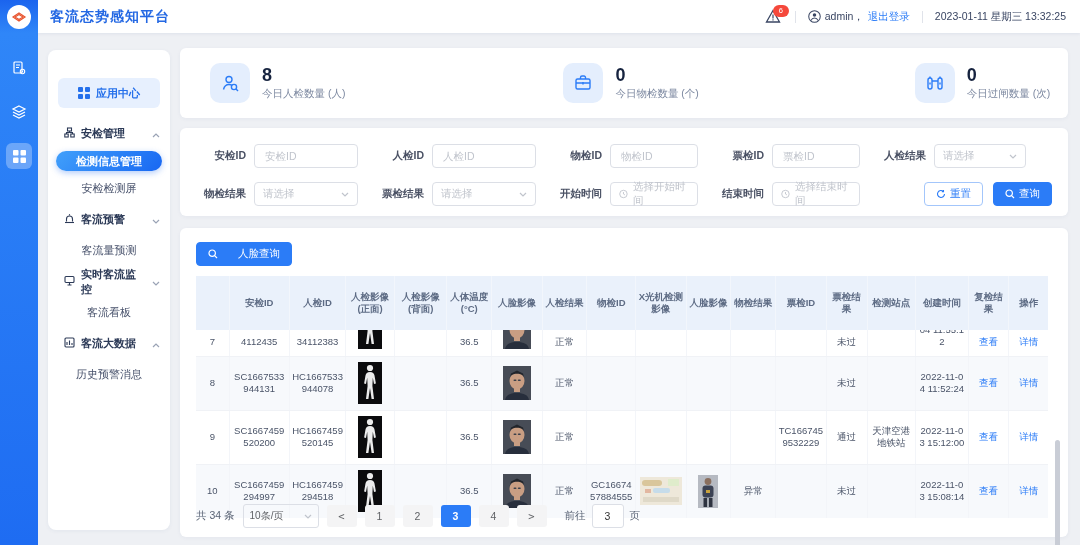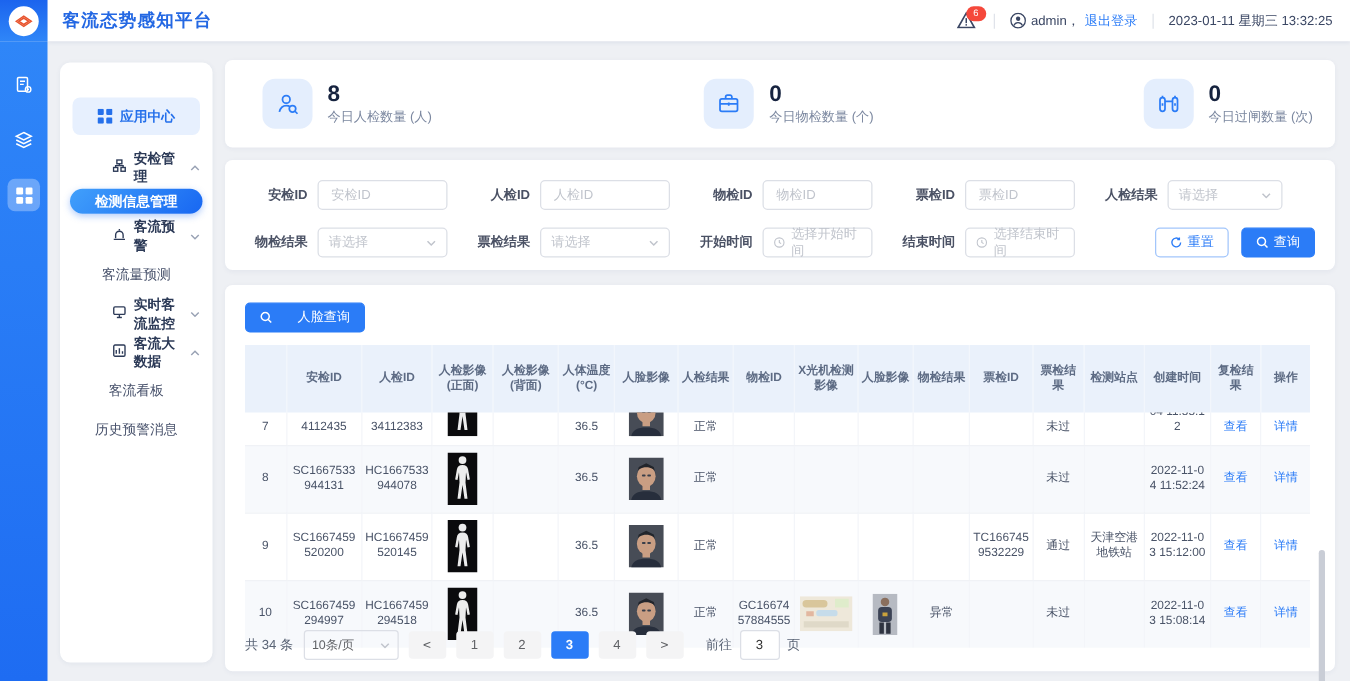--- a/index.html
+++ b/index.html
@@ -20,21 +20,21 @@
 
   
   .rail{position:absolute;left:0;top:33px;bottom:0;width:38px;background:linear-gradient(180deg,#2f86f8,#1e6cf2);display:flex;flex-direction:column;align-items:center;padding-top:22px;gap:18px;z-index:4;}
   .rail-ic{width:26px;height:26px;border-radius:6px;display:flex;align-items:center;justify-content:center;cursor:pointer;}
   .rail-ic.active{background:rgba(255,255,255,.30);}
 
   
   .sidebar{position:absolute;left:48px;top:50px;width:122px;height:480px;background:#fff;border-radius:8px;box-shadow:0 1px 4px rgba(31,63,125,.06);padding-top:28px;box-sizing:border-box;}
   .appcenter{margin:0 10px 10px;height:30px;border-radius:6px;background:#e7f0fe;color:#2570eb;font-size:11px;font-weight:bold;display:flex;align-items:center;justify-content:center;gap:6px;cursor:pointer;}
   .snav-item{height:31px;display:flex;align-items:center;font-size:11px;cursor:pointer;}
-  .snav-group{padding:0 10px 0 16px;color:#2c3a57;font-weight:bold;gap:6px;margin-left:26px;}
+  .snav-group{padding:0 10px 0 16px;color:#2c3a57;font-weight:bold;gap:6px;}
   .snav-group .chev{margin-left:auto;}
   .snav-child{justify-content:center;color:#46506a;}
   .snav-active{margin:2px 8px;height:20px;border-radius:15px;background:linear-gradient(135deg,#41a0fb,#1867f2);color:#fff;font-weight:bold;justify-content:center;box-shadow:0 2px 6px rgba(34,108,240,.35);}
 
   
   .card{position:absolute;background:#fff;border-radius:6px;box-shadow:0 1px 4px rgba(31,63,125,.05);}
   .stats-card{left:180px;top:48px;right:12px;height:70px;display:flex;align-items:center;}
   .stat{display:flex;align-items:center;gap:12px;}
   .stat1{margin-left:30px;}.stat2{margin-left:218px;}.stat3{margin-left:216px;}
   .stat-ic{width:40px;height:40px;border-radius:10px;background:#e4eefd;display:flex;align-items:center;justify-content:center;}
@@ -177,20 +177,21 @@
                 <rect x="6.8" y="7" width="3.4" height="3"></rect>
                 <path d="M5.5 4v1.5M2.5 7V5.5h6V7"></path>
               </g>
             </svg></span>
           <span>安检管理</span>
           <span style="margin-left:auto"><svg class="chev" width="8" height="5" viewBox="0 0 8 5">
               <path d="M1 4l3-3 3 3" fill="none" stroke="#9aa3b5" stroke-width="1.2"></path>
             </svg></span>
         </div>
         <div class="snav-item snav-child snav-active">检测信息管理</div>
+        <div class="snav-item snav-child">安检检测屏</div>
         <div class="snav-item snav-group">
           <span><svg width="11" height="11" viewBox="0 0 11 11">
               <g fill="none" stroke="#2c3a57" stroke-width="1.1">
                 <path d="M2.5 8.5V6a3 3 0 016 0v2.5"></path>
                 <path d="M1 9.5h9"></path>
                 <path d="M5.5 1.2v1.2"></path>
               </g>
             </svg></span>
           <span>客流预警</span>
           <span style="margin-left:auto"><svg class="chev" width="8" height="5" viewBox="0 0 8 5">
@@ -203,33 +204,33 @@
               <g fill="none" stroke="#2c3a57" stroke-width="1.1">
                 <rect x="1" y="1.5" width="9" height="6" rx="1"></rect>
                 <path d="M3.5 10h4M5.5 7.5V10"></path>
               </g>
             </svg></span>
           <span>实时客流监控</span>
           <span style="margin-left:auto"><svg class="chev" width="8" height="5" viewBox="0 0 8 5">
               <path d="M1 1l3 3 3-3" fill="none" stroke="#9aa3b5" stroke-width="1.2"></path>
             </svg></span>
         </div>
+        <div class="snav-item snav-child">客流看板</div>
         <div class="snav-item snav-group">
           <span><svg width="11" height="11" viewBox="0 0 11 11">
               <g fill="none" stroke="#2c3a57" stroke-width="1.1">
                 <rect x="1" y="1" width="9" height="9" rx="1"></rect>
                 <path d="M3 8V5M5.5 8V3.5M8 8V6"></path>
               </g>
             </svg></span>
           <span>客流大数据</span>
           <span style="margin-left:auto"><svg class="chev" width="8" height="5" viewBox="0 0 8 5">
               <path d="M1 4l3-3 3 3" fill="none" stroke="#9aa3b5" stroke-width="1.2"></path>
             </svg></span>
         </div>
-        <div class="snav-item snav-child">客流看板</div>
         <div class="snav-item snav-child">历史预警消息</div>
       </div>
   </div>
 
   <div class="card stats-card">
     <div class="stat stat1">
       <div class="stat-ic">
         <svg width="20" height="20" viewBox="0 0 20 20">
             <g fill="none" stroke="#2b7cf7" stroke-width="1.4">
               <circle cx="9" cy="6.5" r="3"></circle>

